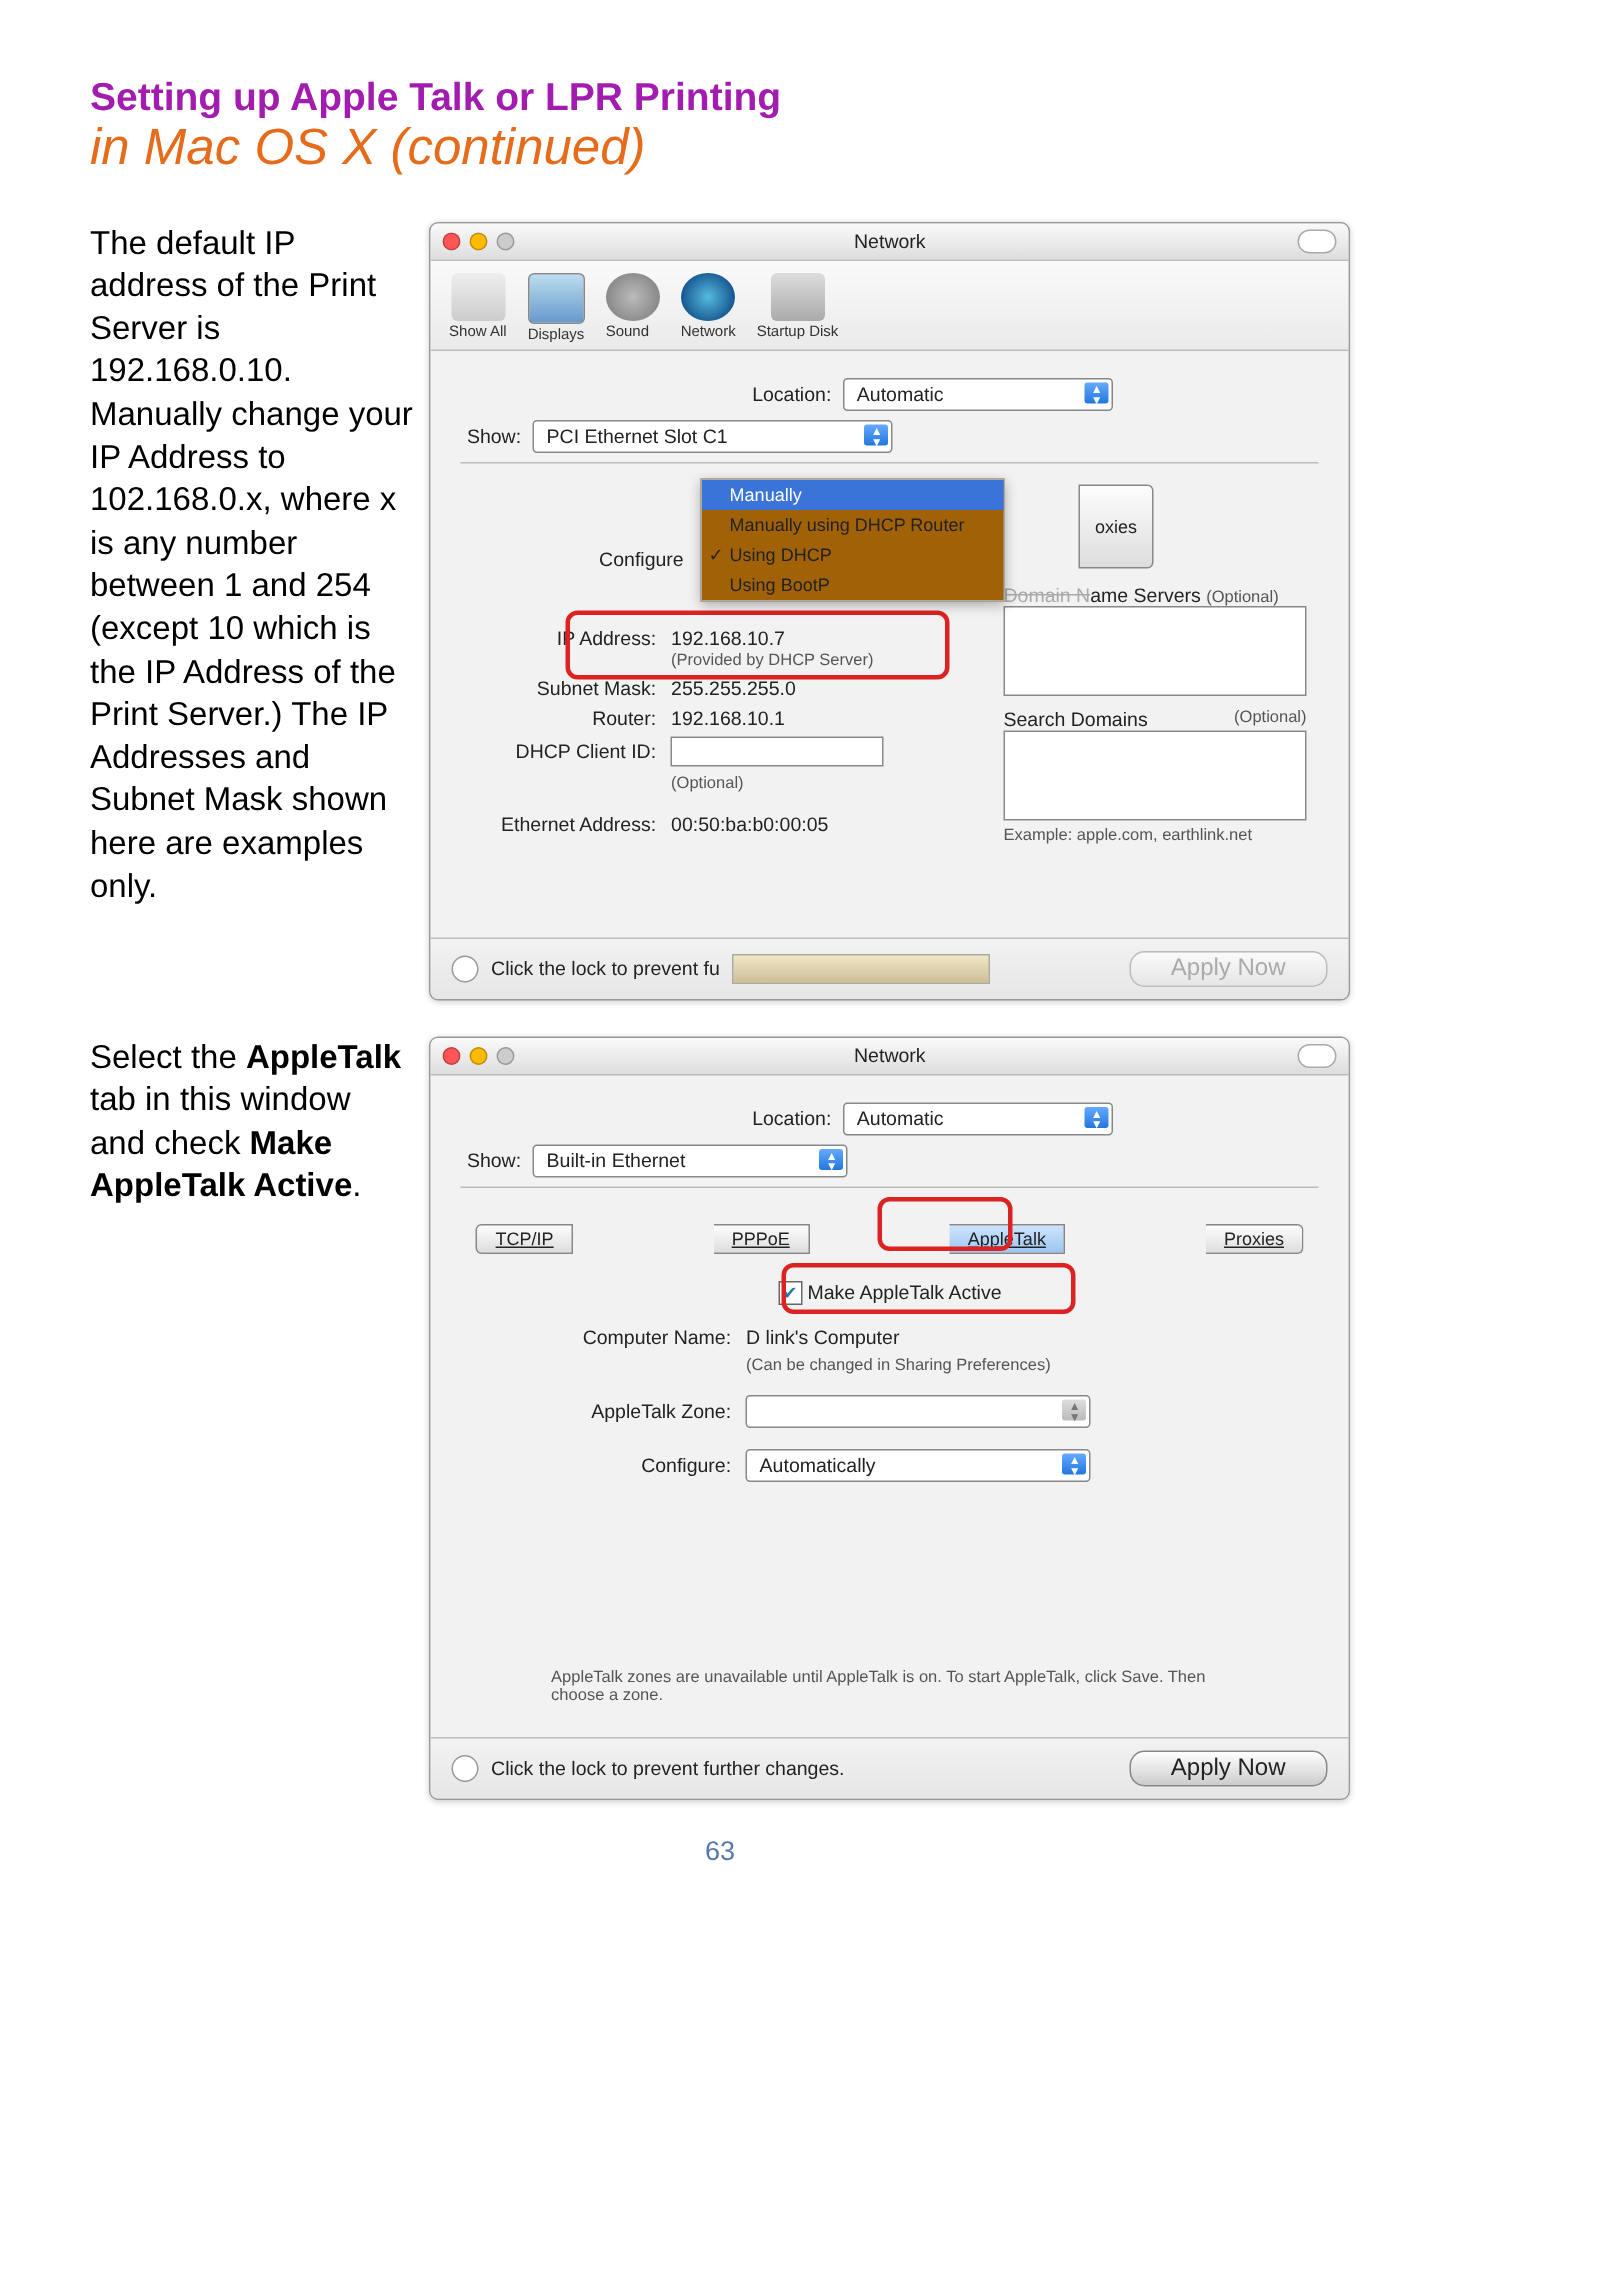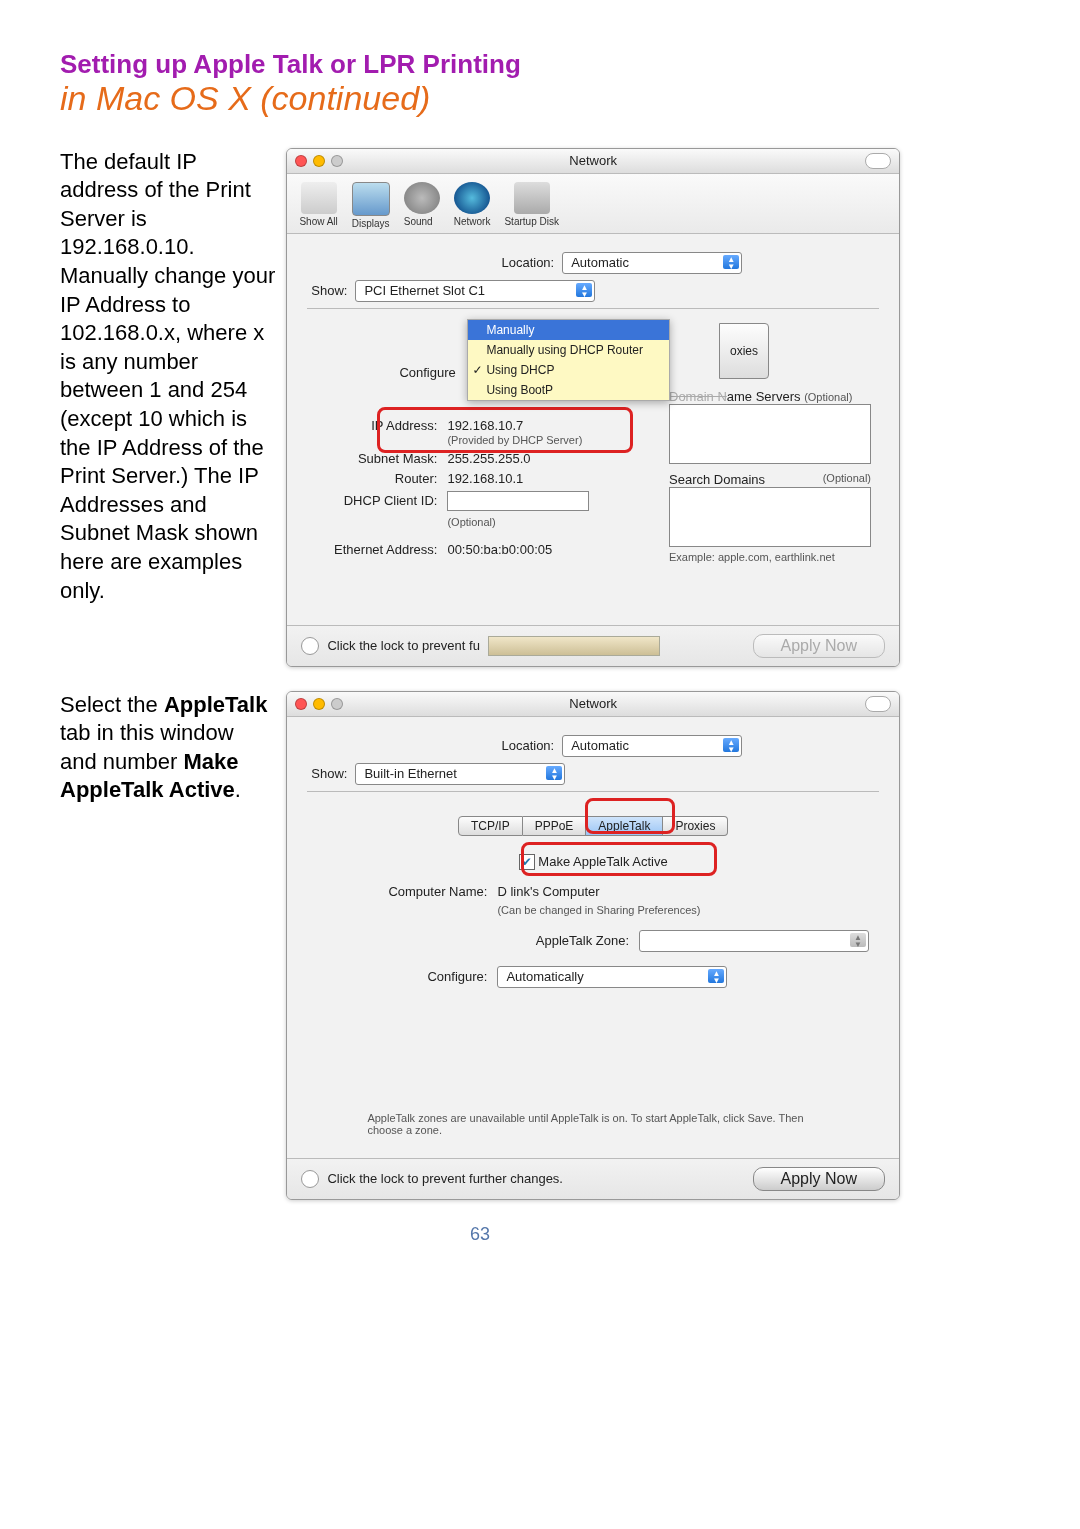--- a/index.html
+++ b/index.html
@@ -115,40 +115,40 @@
     background:linear-gradient(#6af,#27d);
   }
   .sel-arrows {
     position:absolute; right:6px; top:3px; font-size:8px; line-height:7px;
     color:#fff; z-index:2; text-align:center; width:8px;
   }
   .aqua-select.disabled::after{background:linear-gradient(#ddd,#bbb);}
   .aqua-select.disabled .sel-arrows{color:#777;}
 
   .tabbar {
-    display:flex; justify-content:center; gap:0; margin:8px 0 4px 0;
+    display:flex; justify-content:space-between; gap:0; margin:8px 0 4px 0;text-decoration:underline;
   }
   .tab {
     border:1px solid #888; padding:2px 12px; font-size:12px;
     background:linear-gradient(#fdfdfd,#ddd);
   }
   .tab:first-child{border-radius:4px 0 0 4px;}
   .tab:last-child{border-radius:0 4px 4px 0;}
   .tab + .tab { border-left:none; }
   .tab.active { background:linear-gradient(#cfe4fb,#9bc5f5); }
   .hr { height:1px; background:#bbb; margin:4px 0 10px 0; }
 
   .inner-area {
     position:relative;
     padding:6px 10px;
   }
 
   .config-popup {
     position:absolute;
-    background:#fef9c3;border:1px solid #aaa;
+    background:#a16207;border:1px solid #aaa;
     box-shadow:0 2px 8px rgba(0,0,0,.3);
     font-size:12px; z-index:5;
   }
   .config-popup div { padding:3px 26px 3px 18px; position:relative;}
   .config-popup .hl { background:#3a74d8; color:#fff; }
   .config-popup .chk::before {
     content:"✓"; position:absolute; left:4px;
   }
 
   .kv { display:flex; gap:10px; margin:5px 0; align-items:baseline; }
@@ -305,21 +305,21 @@
       <span class="lock"></span>
       <span>Click the lock to prevent fu</span>
       <span class="dockstrip"></span>
       <span class="btn dim">Apply Now</span>
     </div>
   </div>
 </div>
 
 <div class="row">
   <div class="blurb">
-    <span>Select the </span><span class="b">AppleTalk</span><span> tab in this window and number </span><span class="b">Make AppleTalk Active</span><span>.</span>
+    <span>Select the </span><span class="b">AppleTalk</span><span> tab in this window and check </span><span class="b">Make AppleTalk Active</span><span>.</span>
   </div>
 
   <div class="mac-window">
     <div class="titlebar">
       <div class="traffic">
         <span class="tr-close"></span>
         <span class="tr-min"></span>
         <span class="tr-zoom"></span>
       </div>
       <div class="title-center">Network</div>
@@ -358,21 +358,21 @@
           <span class="checkbox">✔</span>
           <span>Make AppleTalk Active</span>
         </div>
 
         <div class="kv">
             <span class="k" style="width:170px;">Computer Name:</span>
             <span>D link's Computer</span>
           </div>
         <div class="small" style="margin-left:180px;">(Can be changed in Sharing Preferences)</div>
 
-        <div class="kv" style="margin-top:14px;align-items:center;justify-content:flex-end;">
+        <div class="kv" style="margin-top:14px;align-items:center;">
           <span class="k" style="width:170px;">AppleTalk Zone:</span>
           <span class="aqua-select disabled" style="min-width:200px;">
               <span class="sel-arrows">▲<br>▼</span>
             </span>
         </div>
 
         <div class="kv" style="margin-top:14px;align-items:center;">
           <span class="k" style="width:170px;">Configure:</span>
           <span class="aqua-select" style="min-width:200px;">
             <span>Automatically</span>

